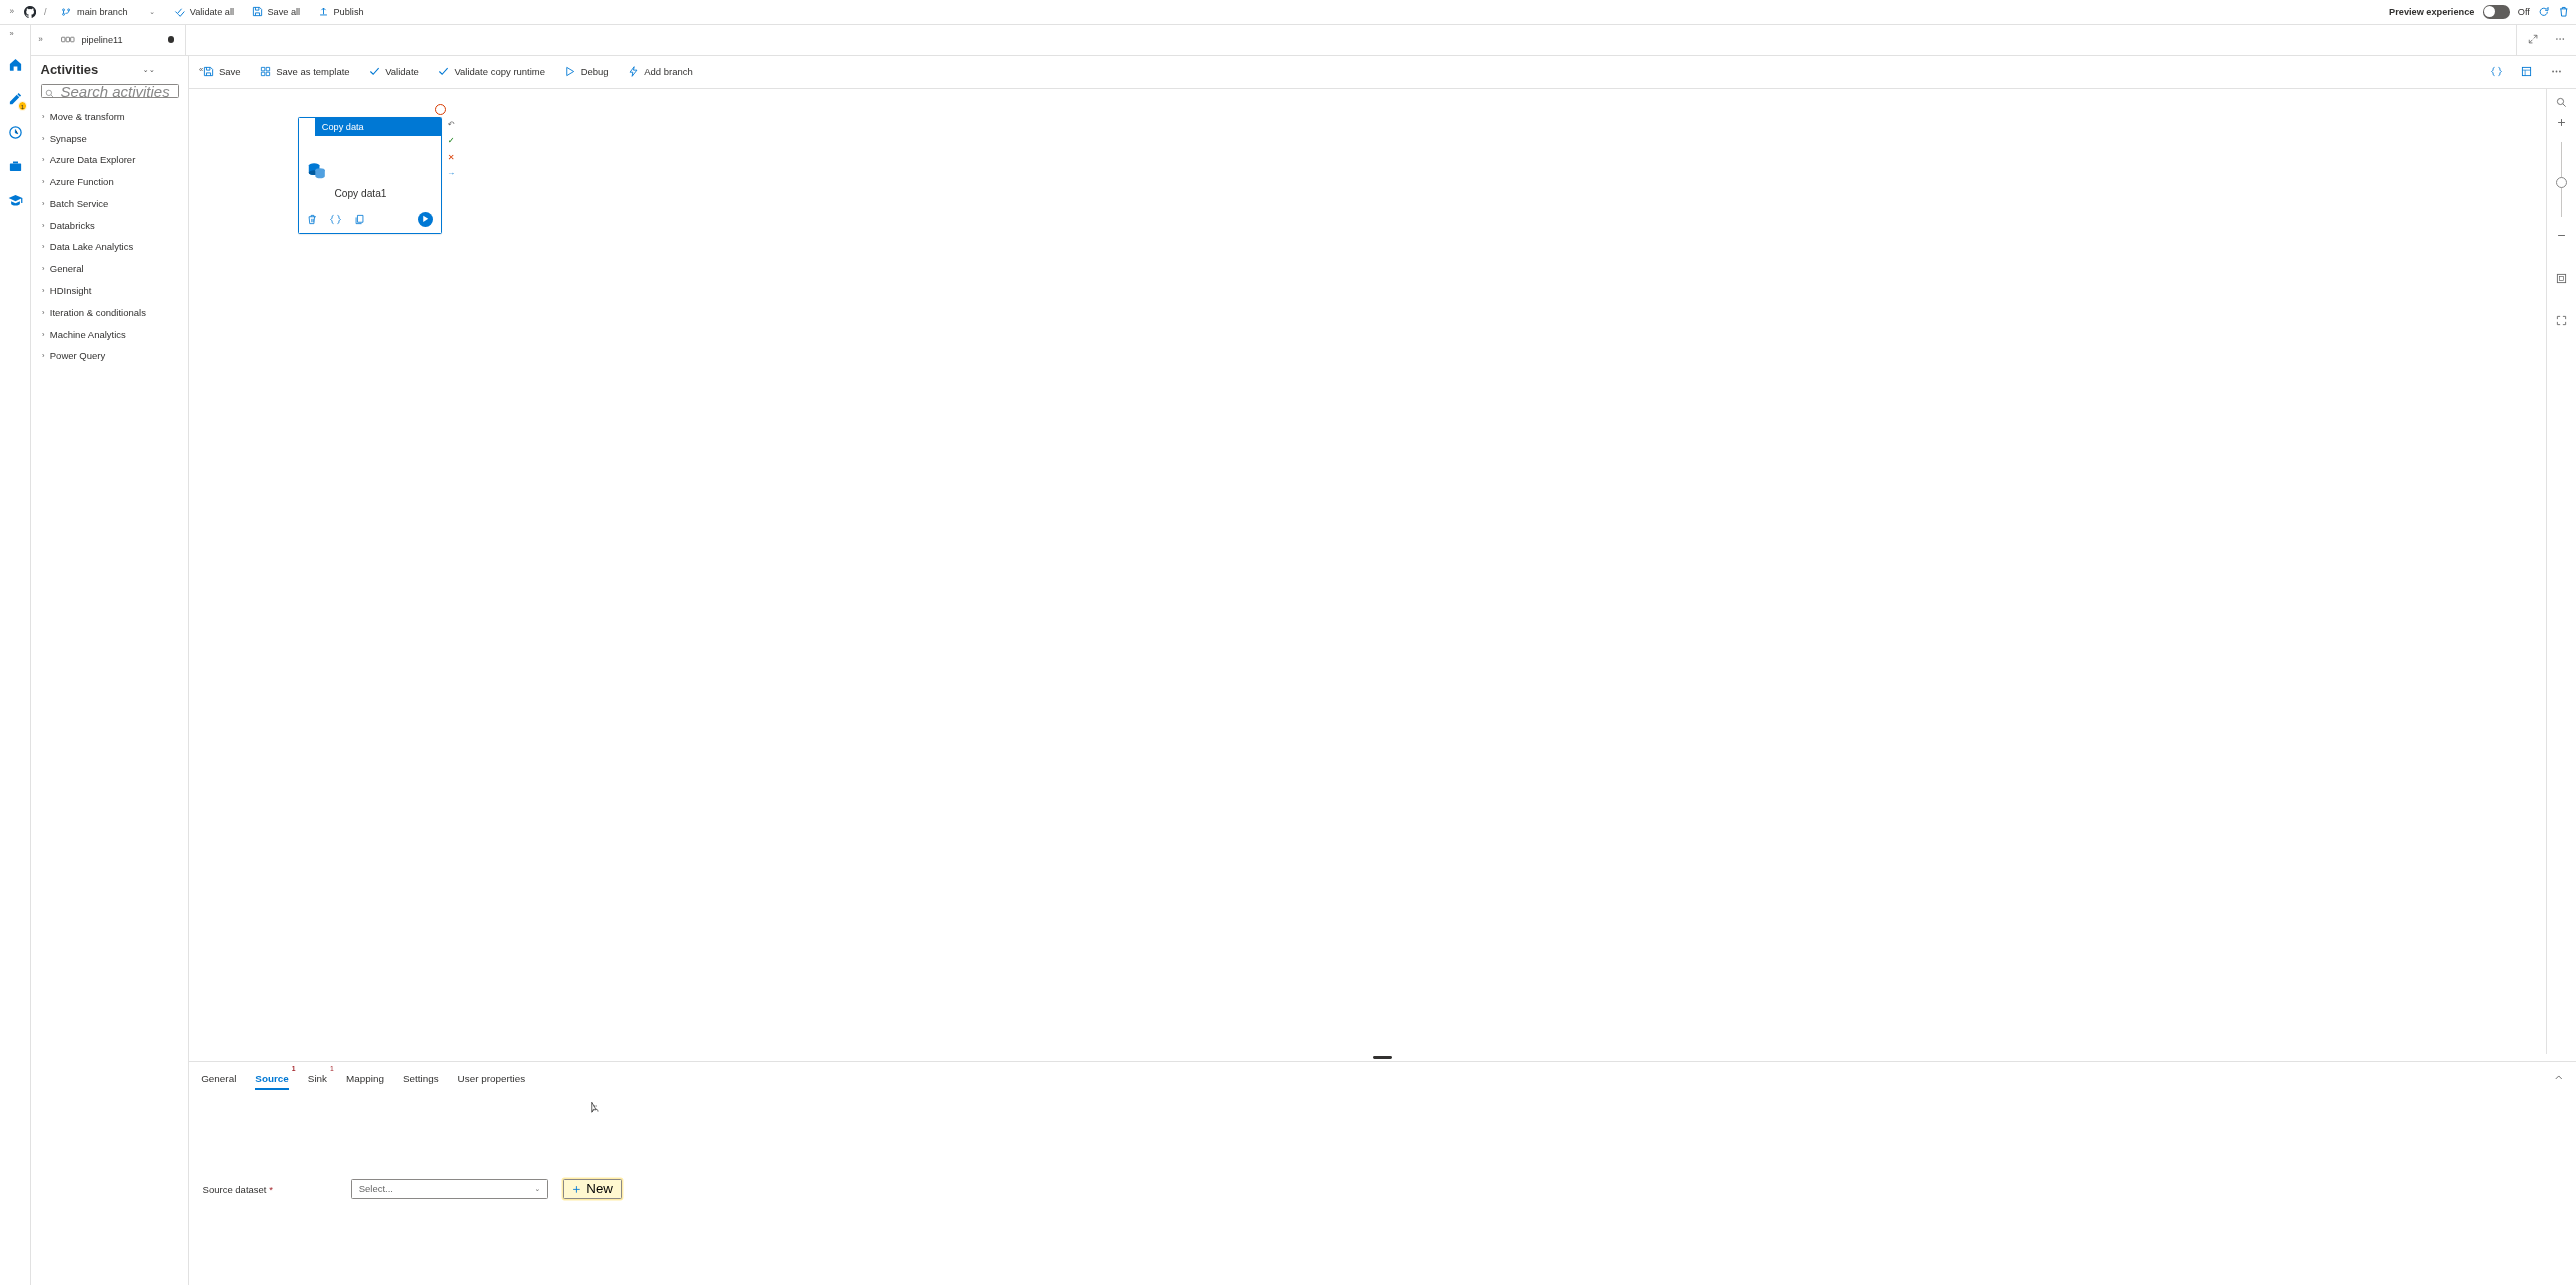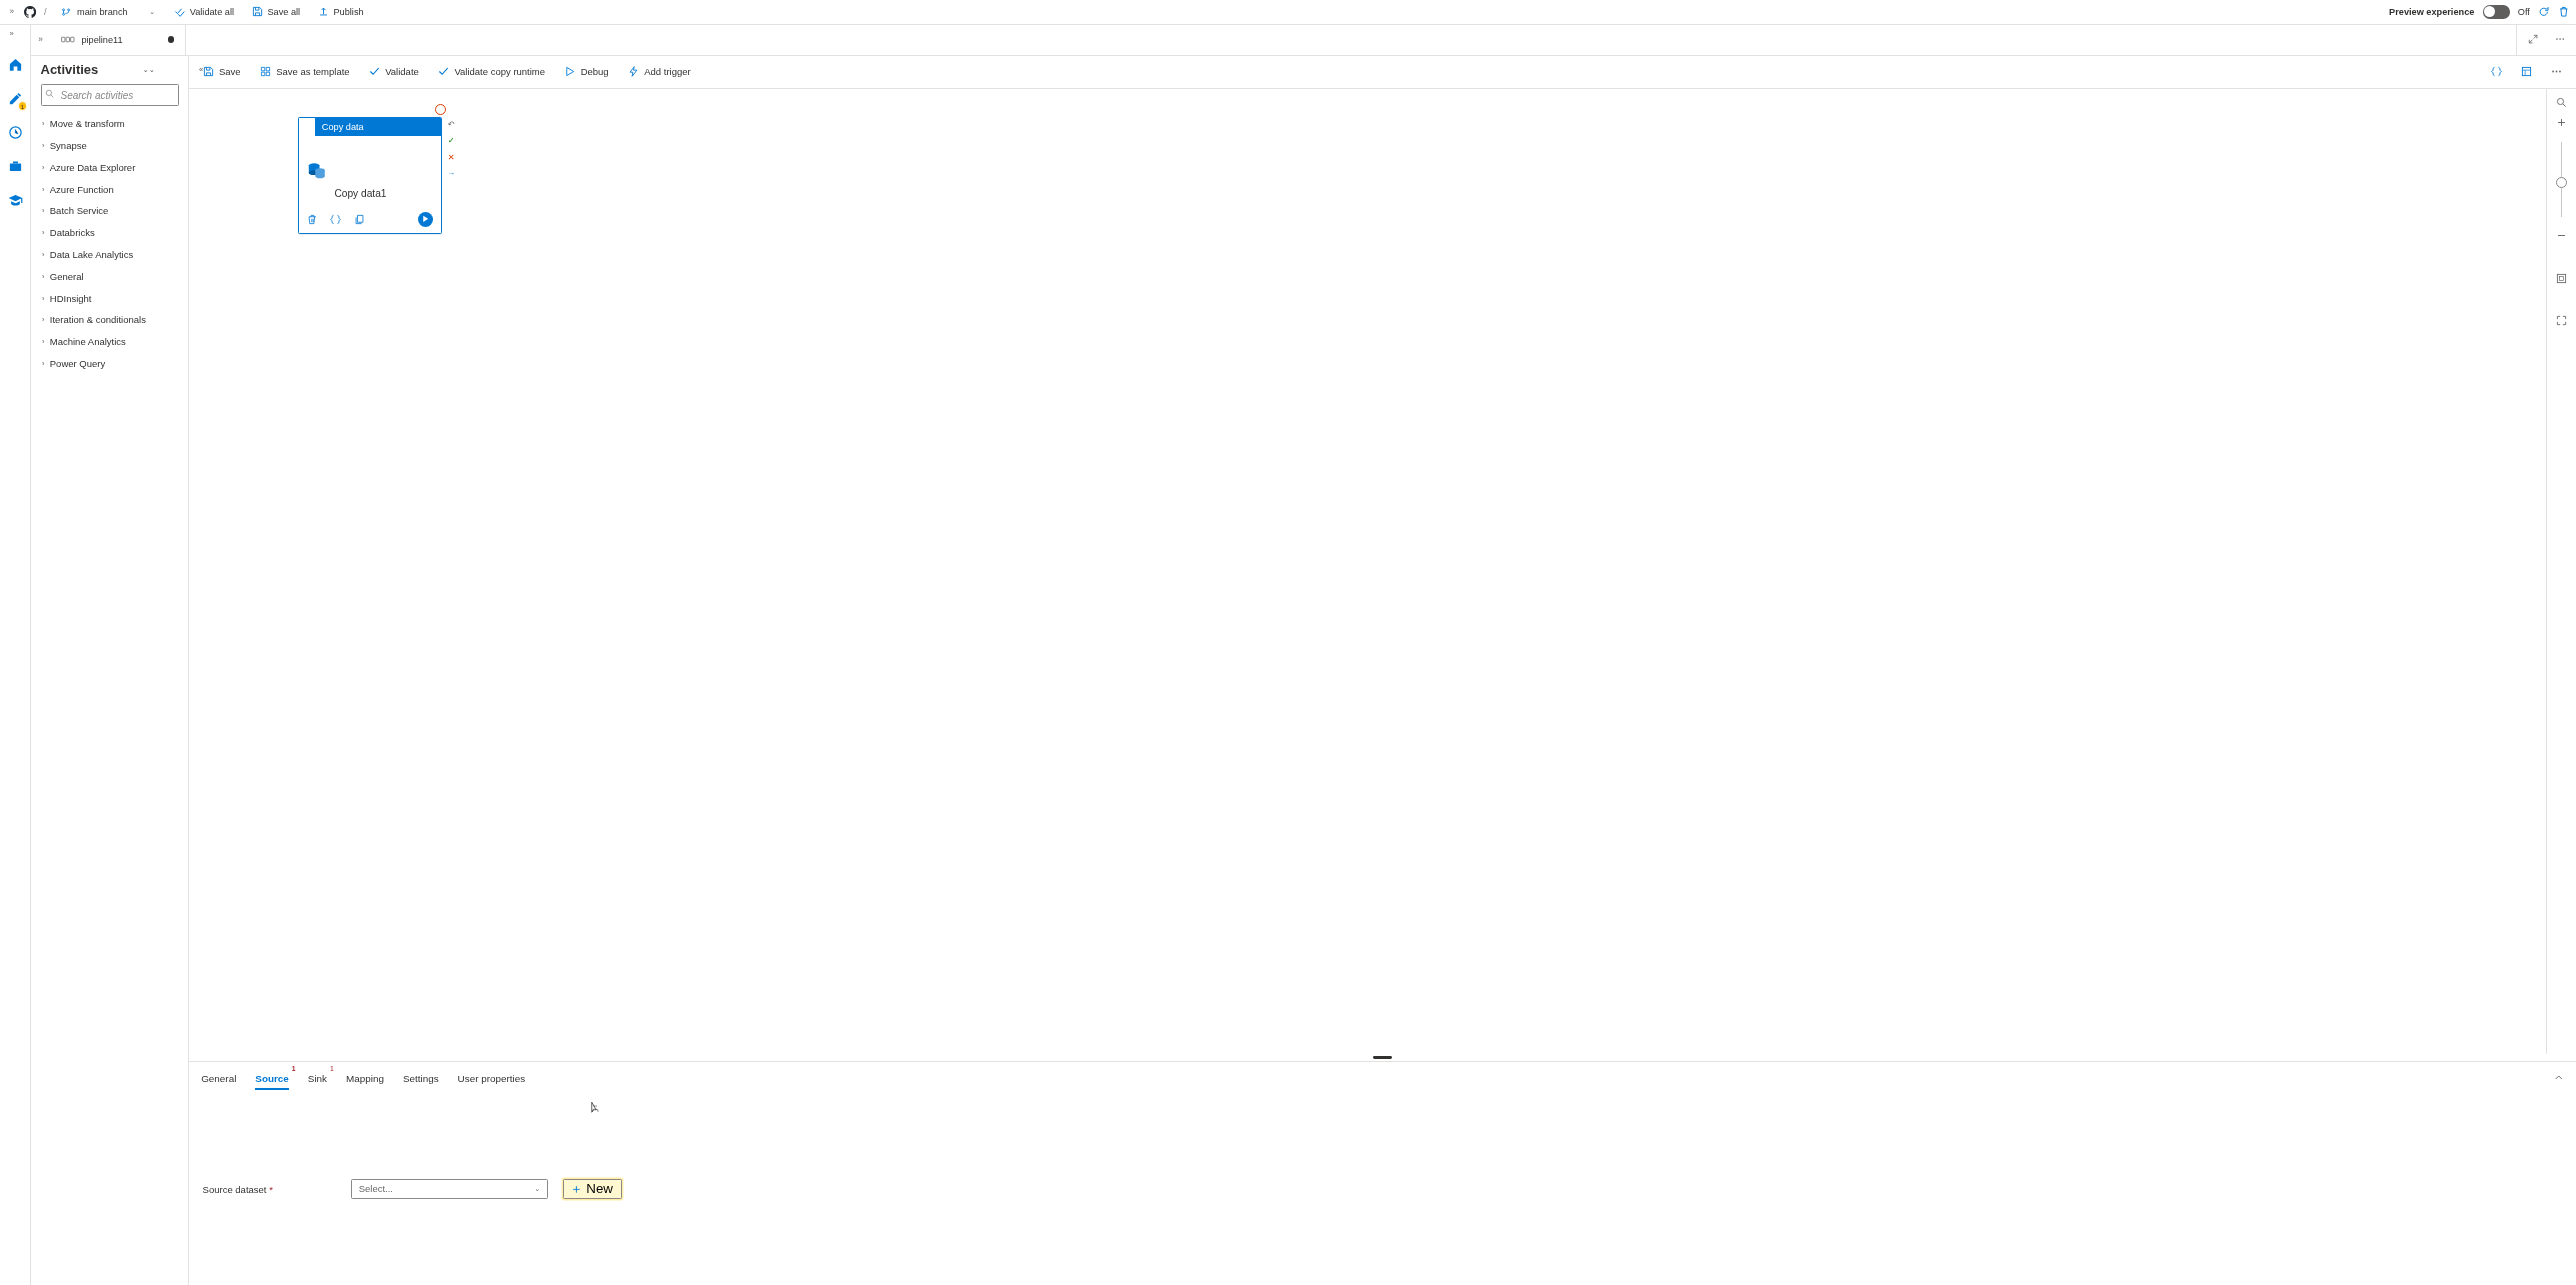--- a/index.html
+++ b/index.html
@@ -39,21 +39,21 @@
 .tab .pipe-icon { width: 13.6px; height: 11px; }
 .tab .dirty { width: 6.1px; height: 6.1px; border-radius: 50%; background: #323130; margin-left: auto; }
 
 
 .body { display: flex; flex: 1; min-height: 0; }
 .activities { width: 158px; border-right: 0.7px solid #e1e1e1; display: flex; flex-direction: column; padding: 6.8px 9.5px 6.8px 9.5px; }
 .activities-header { display: flex; align-items: center; margin-bottom: 6.8px; gap: 40px; }
 .activities-header h2 { font-size: 13px; font-weight: 600; flex: 1; }
 .activities-header .hdr-icon { font-size: 7.5px; color: #555; margin-left: 4.1px; cursor: pointer; }
 .search-box { position: relative; margin-bottom: 6.8px; }
-.search-box input { width: 100%; height: 22px; border: 0.7px solid #8a8886; border-radius: 1.4px; padding: 0 5.4px 0 19px; font-size: 10px; outline: none; }
+.search-box input { width: 100%; height: 14px; border: 0.7px solid #8a8886; border-radius: 1.4px; padding: 0 5.4px 0 19px; font-size: 15px; outline: none; }
 .search-box input::placeholder { color: #888; font-style: italic; }
 .search-box .sicon { position: absolute; left: 4.8px; top: 5.4px; width: 9.5px; height: 9.5px; color: #888; }
 .act-list { flex: 1; overflow-y: auto; }
 .act-item { display: flex; align-items: center; gap: 5.4px; padding: 5.4px 1.4px; font-size: 9.5px; cursor: pointer; }
 .act-item .caret { font-size: 7.5px; color: #555; }
 
 
 .rightcol { flex: 1; display: flex; flex-direction: column; min-width: 0; }
 .actionbar { height: 33px; border-bottom: 0.7px solid #e1e1e1; display: flex; align-items: center; padding: 0 9.5px; gap: 11px; font-size: 9.5px; }
 .actionbar .ab-item { display: inline-flex; align-items: center; gap: 5.4px; padding: 4.1px 4.1px; cursor: pointer; border-radius: 1.4px; }
@@ -331,21 +331,21 @@
             <span class="ab-item">
               <svg class="ab-icon" viewBox="0 0 16 16">
                   <path fill="none" stroke="#0078d4" stroke-width="1.3" d="M4 2v12l10-6z"></path>
                 </svg>
               <span>Debug</span>
             </span>
             <span class="ab-item">
               <svg class="ab-icon" viewBox="0 0 16 16">
                   <path fill="none" stroke="#0078d4" stroke-width="1.3" d="M9 1L3 9h4l-1 6 7-9H8z"></path>
                 </svg>
-              <span>Add trigger</span>
+              <span>Add branch</span>
             </span>
             <span class="spacer"></span>
             <span class="ab-item">
               <svg class="ab-icon" viewBox="0 0 16 16">
                   <path fill="none" stroke="#0078d4" stroke-width="1.4" d="M5 2c-2 0-2 3-2 4s-2 1-2 2 2 1 2 2 0 4 2 4M11 2c2 0 2 3 2 4s2 1 2 2-2 1-2 2 0 4-2 4"></path>
                 </svg>
             </span>
             <span class="ab-item">
               <svg class="ab-icon" viewBox="0 0 16 16">
                   <rect x="2" y="2" width="12" height="12" fill="none" stroke="#0078d4" stroke-width="1.3"></rect>

